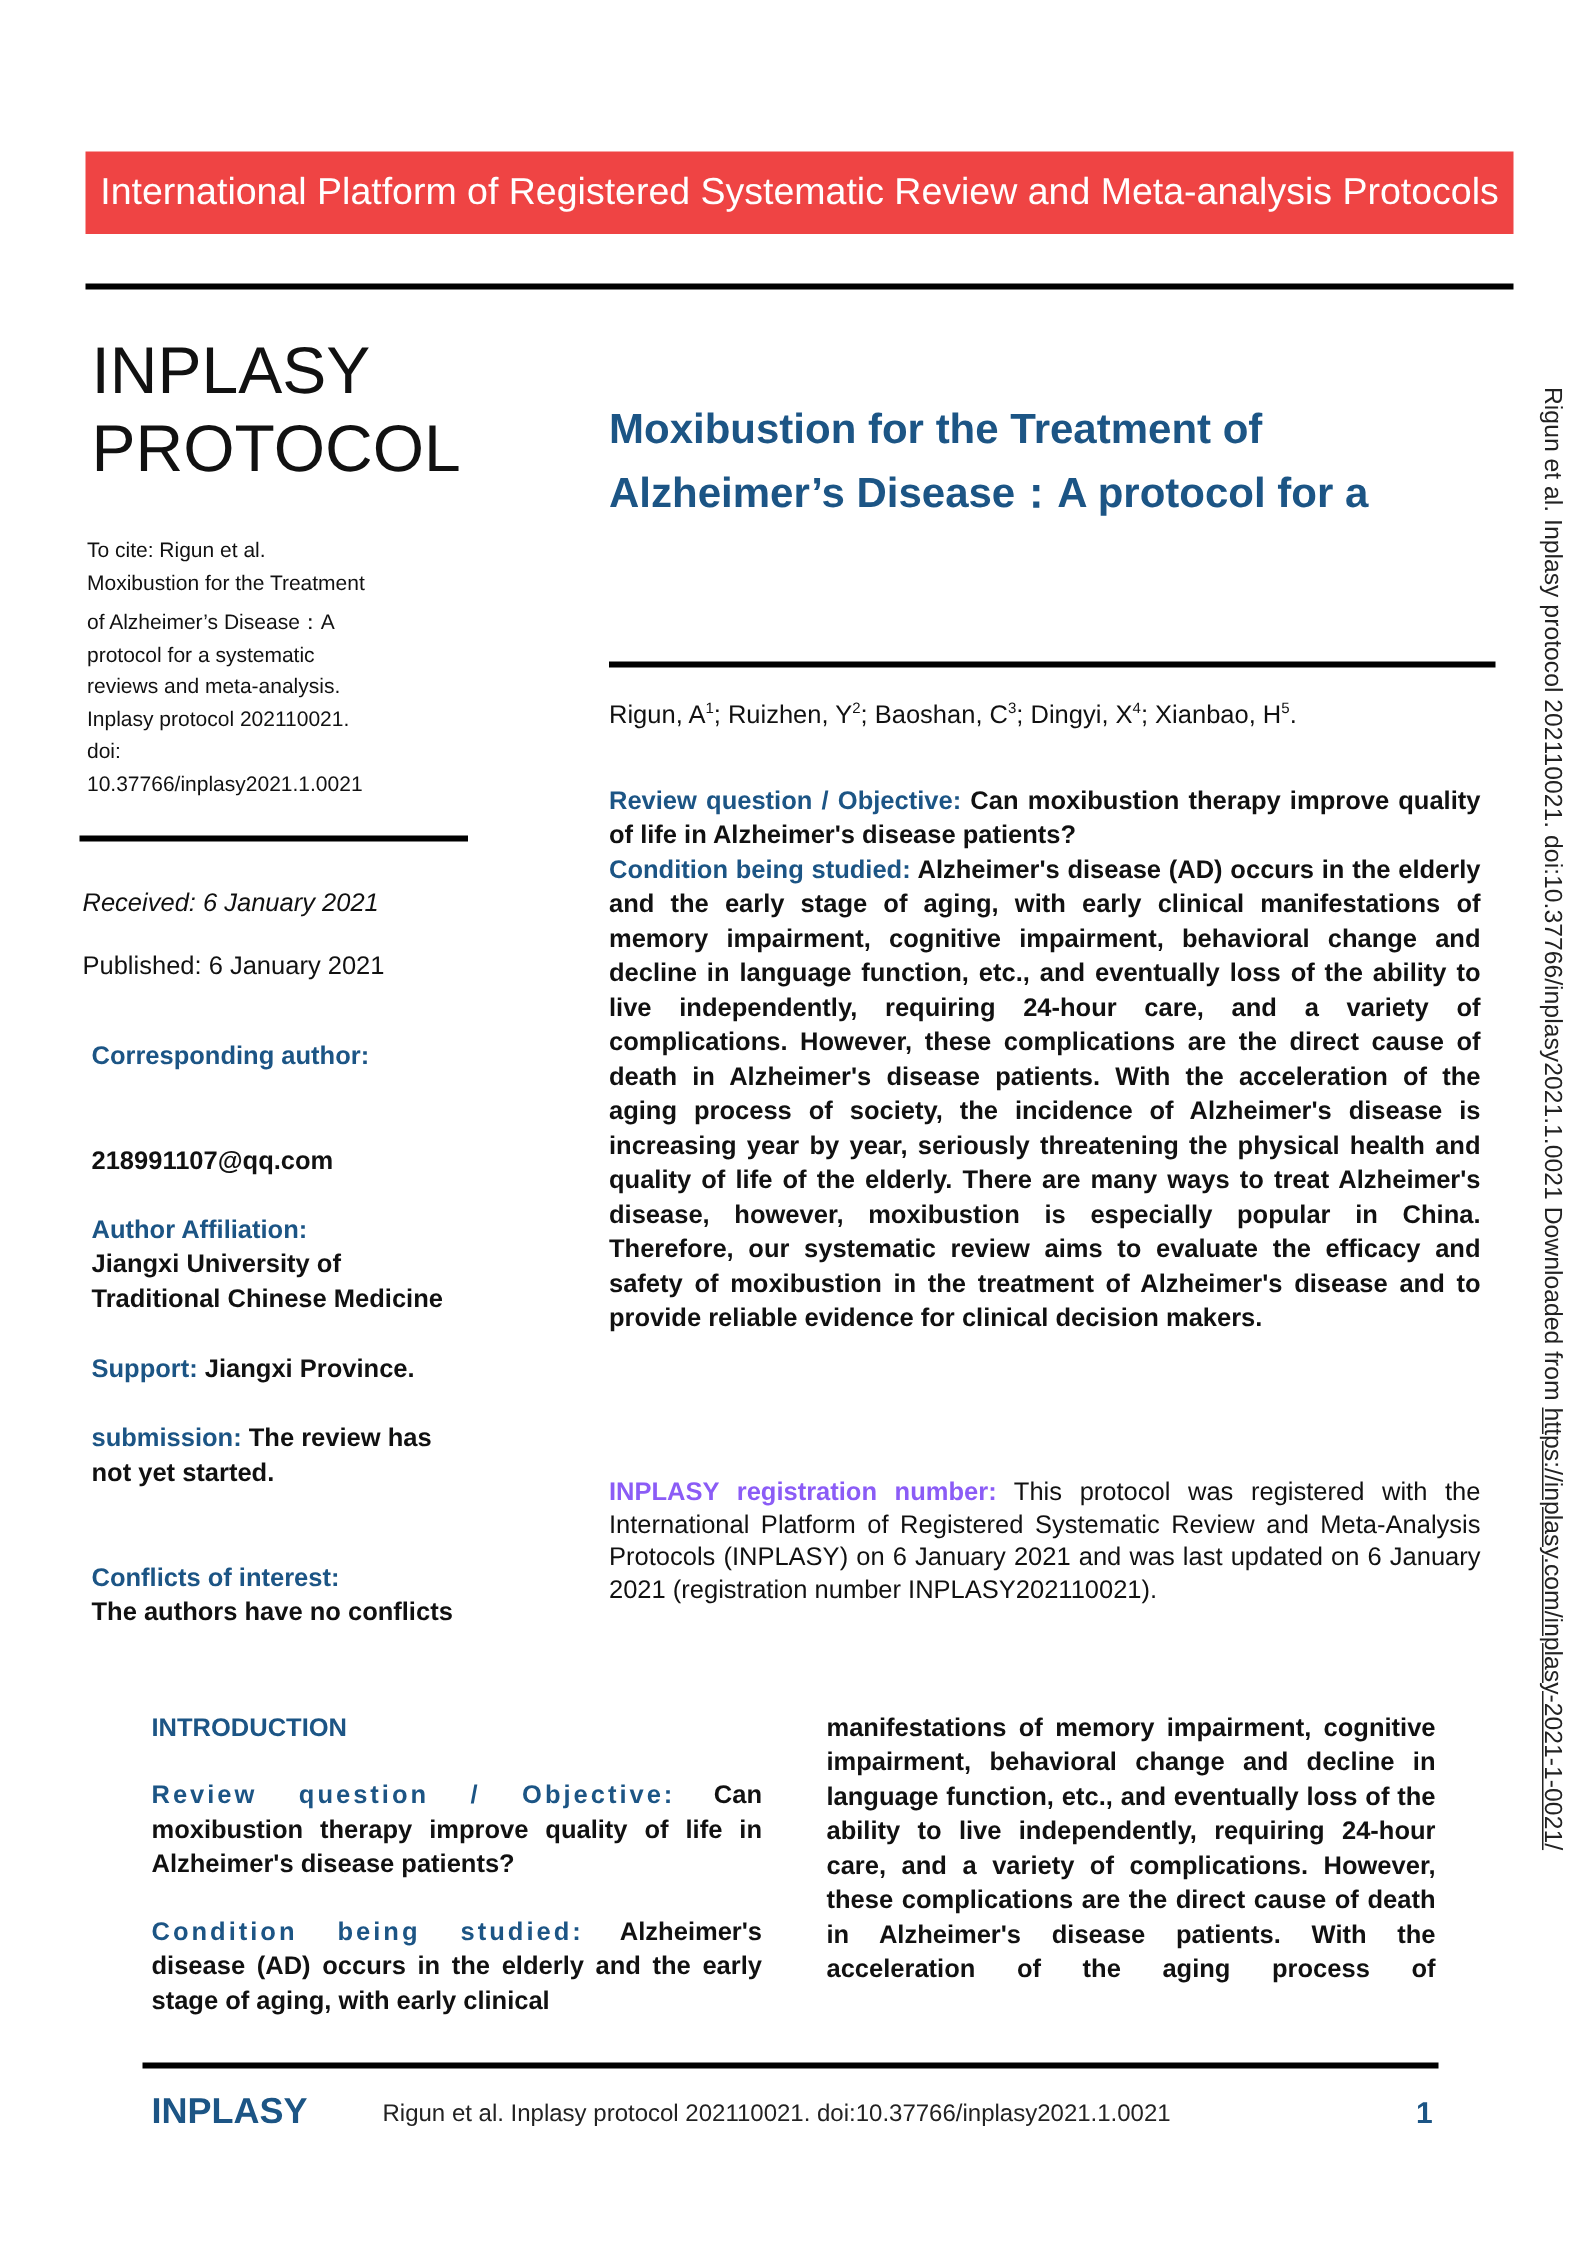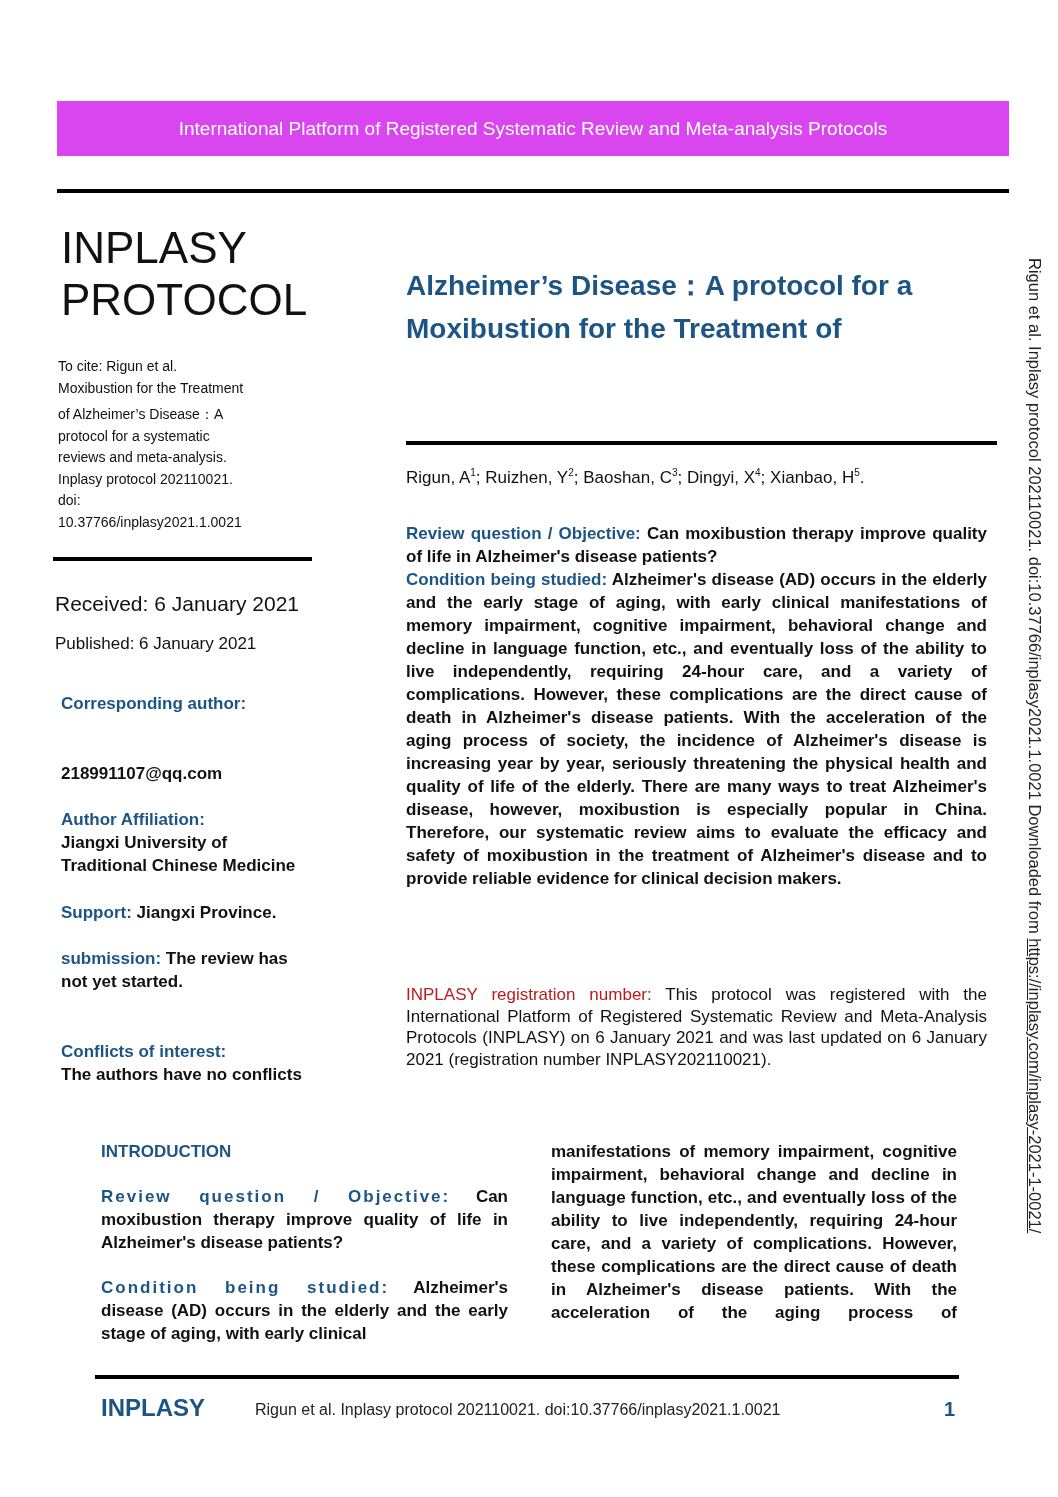--- a/index.html
+++ b/index.html
@@ -4,34 +4,34 @@
 <style>
   html, body { margin: 0; padding: 0; background: #ffffff; }
   body {
     width: 1058px; height: 1497px; position: relative; overflow: hidden;
     font-family: "Liberation Sans", sans-serif; color: #111111;
   }
   .abs { position: absolute; }
 
   #banner {
     left: 57px; top: 101px; width: 952px; height: 55px;
-    background: #d946ef;
-    color: #ffffff; font-size: 19px;
+    background: #ef4444;
+    color: #ffffff; font-size: 25px;
     display: flex; align-items: center; justify-content: center;
   }
   #top-rule { left: 57px; top: 189px; width: 952px; height: 4px; background: #000; }
 
   #inplasy-protocol {
     left: 61px; top: 222px; font-size: 44px; line-height: 52px; color: #111;
   }
   #cite {
     left: 58px; top: 356px; width: 275px; font-size: 14px; line-height: 21.5px; color: #111;
   }
   #left-rule { left: 53px; top: 557px; width: 259px; height: 4px; background: #000; }
-  #received { left: 55px; top: 592px; font-size: 21px; }
+  #received { left: 55px; top: 592px; font-size: 17px; font-style: italic; }
   #published { left: 55px; top: 634px; font-size: 17px; text-align: right; }
 
   .side { left: 61px; width: 290px; font-size: 17px; line-height: 23px; font-weight: bold; color: #111; }
   .side .lbl { color: #1c5585; }
 
   #title {
     left: 406px; top: 264px; width: 600px;
     font-size: 28px; line-height: 43px; font-weight: bold; color: #1c5585;
   }
   #title-rule { left: 406px; top: 441px; width: 591px; height: 4px; background: #000; }
@@ -42,21 +42,21 @@
     left: 406px; top: 522px; width: 581px;
     font-size: 17px; line-height: 23px; font-weight: bold; text-align: justify; color: #111;
   }
   #abstract p { margin: 0; }
   #abstract .lbl { color: #1c5585; }
 
   #registration {
     left: 406px; top: 984px; width: 581px;
     font-size: 17px; line-height: 21.5px; text-align: justify; color: #111;
   }
-  #registration .lbl { color: #b91c1c; font-weight: normal; }
+  #registration .lbl { color: #8b5cf6; font-weight: bold; }
 
   #intro-col1 {
     left: 101px; top: 1140px; width: 407px;
     font-size: 17px; line-height: 23px; font-weight: bold; text-align: justify; color: #111;
   }
   #intro-col1 .heading { color: #1c5585; margin: 0 0 22px 0; }
   #intro-col1 p { margin: 0 0 22px 0; }
   #intro-col1 .lbl { color: #1c5585; letter-spacing: 2px; }
 
   #intro-col2 {
@@ -124,22 +124,22 @@
   <div><span class="lbl">submission:</span><span> The review has</span></div>
   <div>not yet started.</div>
 </div>
 
 <div class="abs side" style="top:1040px">
   <div class="lbl">Conflicts of interest:</div>
   <div>The authors have no conflicts</div>
 </div>
 
 <div id="title" class="abs">
+  <div>Moxibustion for the Treatment of</div>
   <div>Alzheimer’s Disease：A protocol for a</div>
-  <div>Moxibustion for the Treatment of</div>
 </div>
 <div id="title-rule" class="abs"></div>
 
 <div id="authors" class="abs">
   <span>Rigun, A</span><sup>1</sup><span>; </span>
   <span>Ruizhen, Y</span><sup>2</sup><span>; </span>
   <span>Baoshan, C</span><sup>3</sup><span>; </span>
   <span>Dingyi, X</span><sup>4</sup><span>; </span>
   <span>Xianbao, H</span><sup>5</sup><span>.</span>
 </div>

